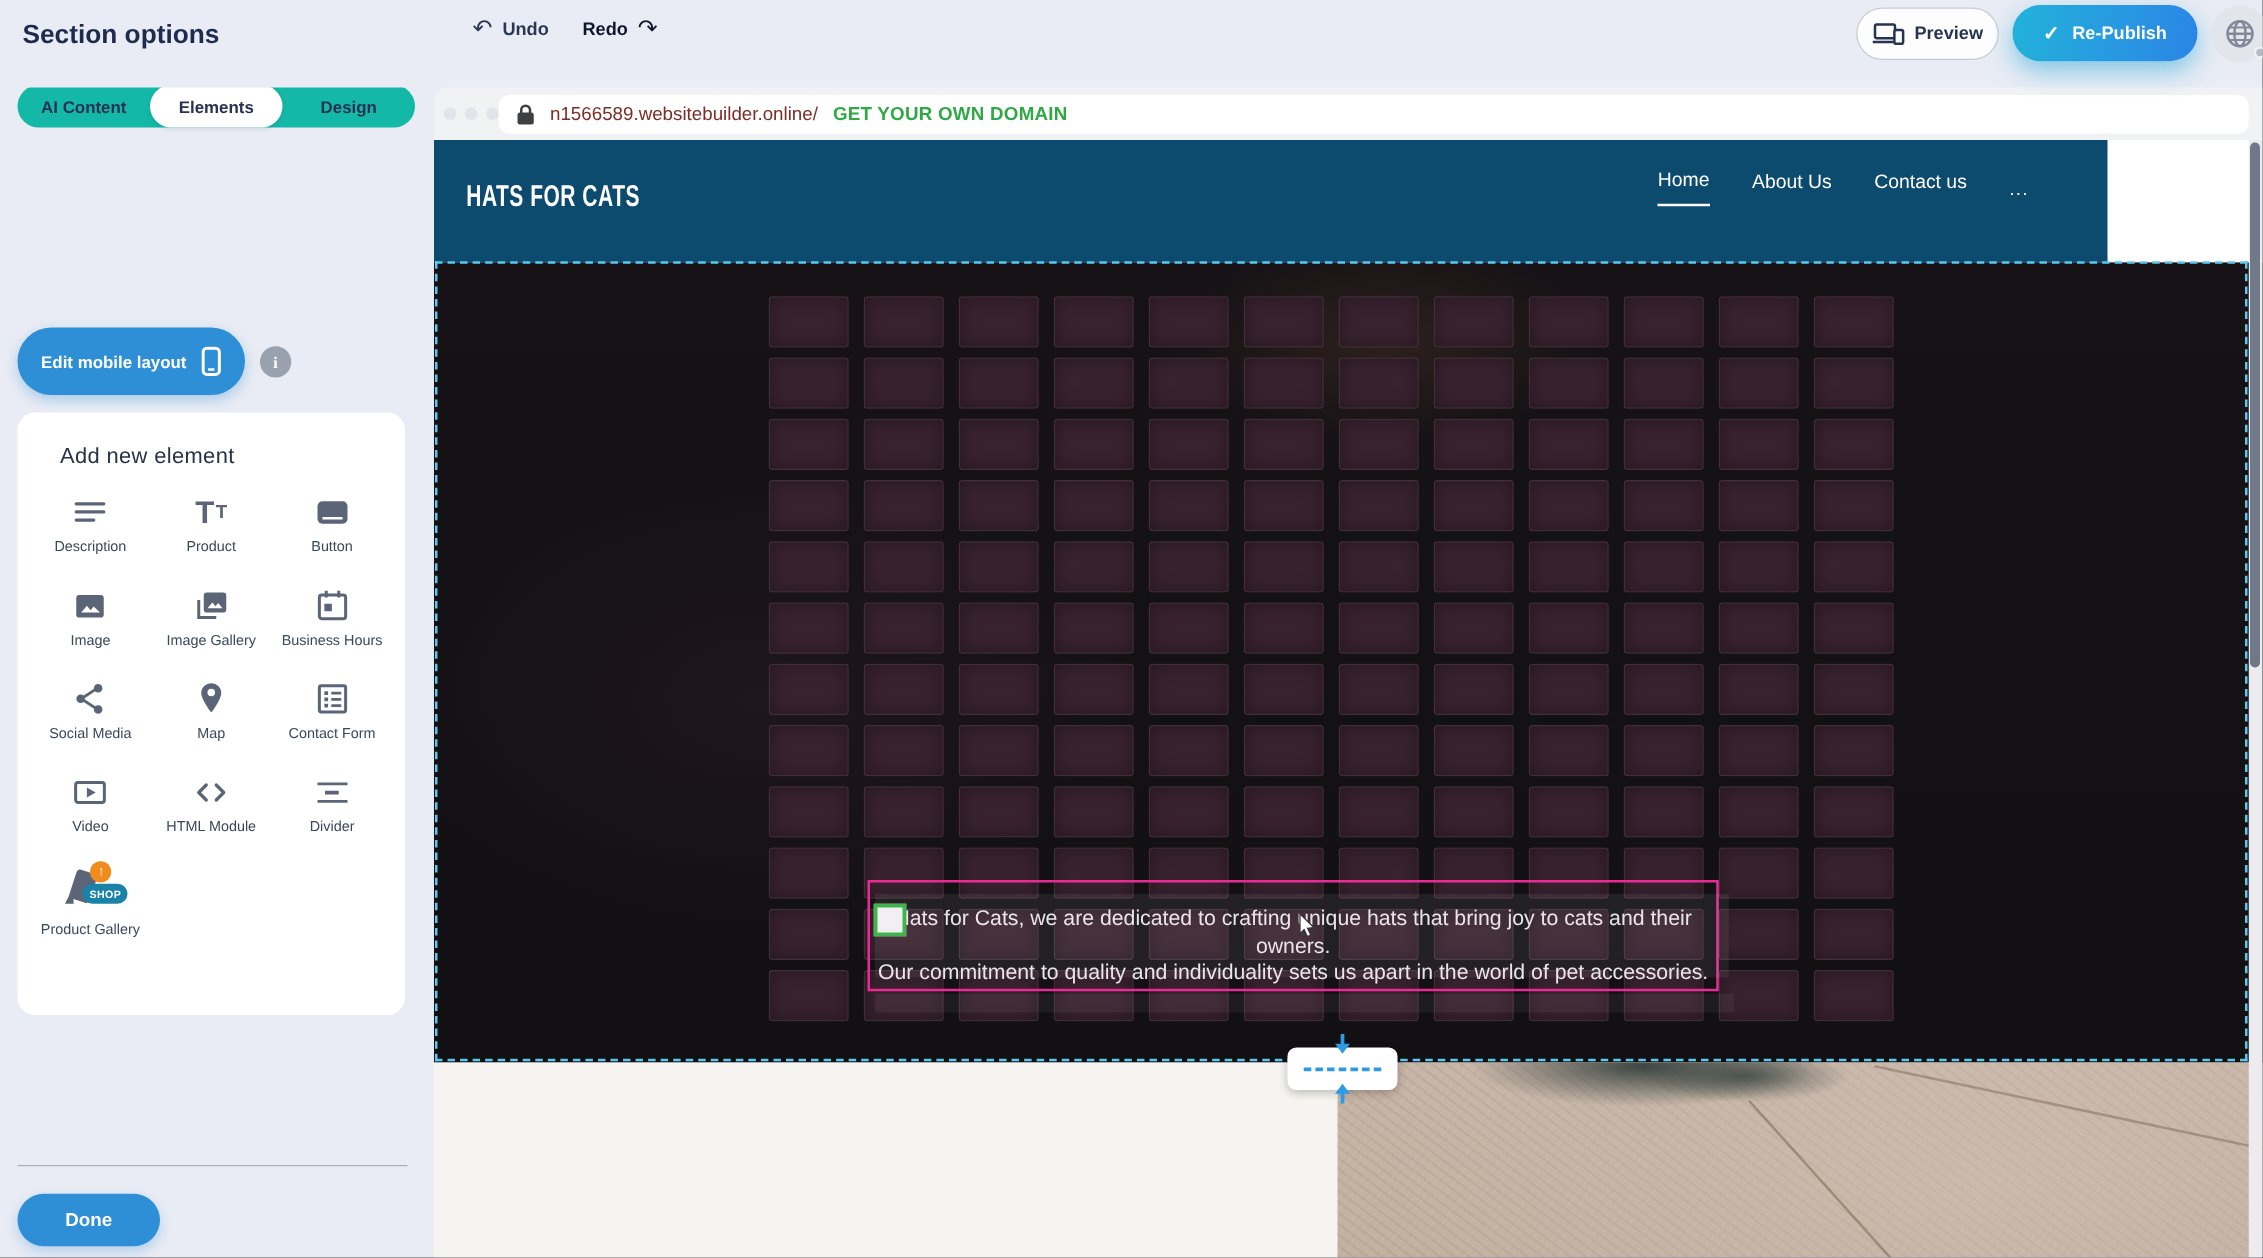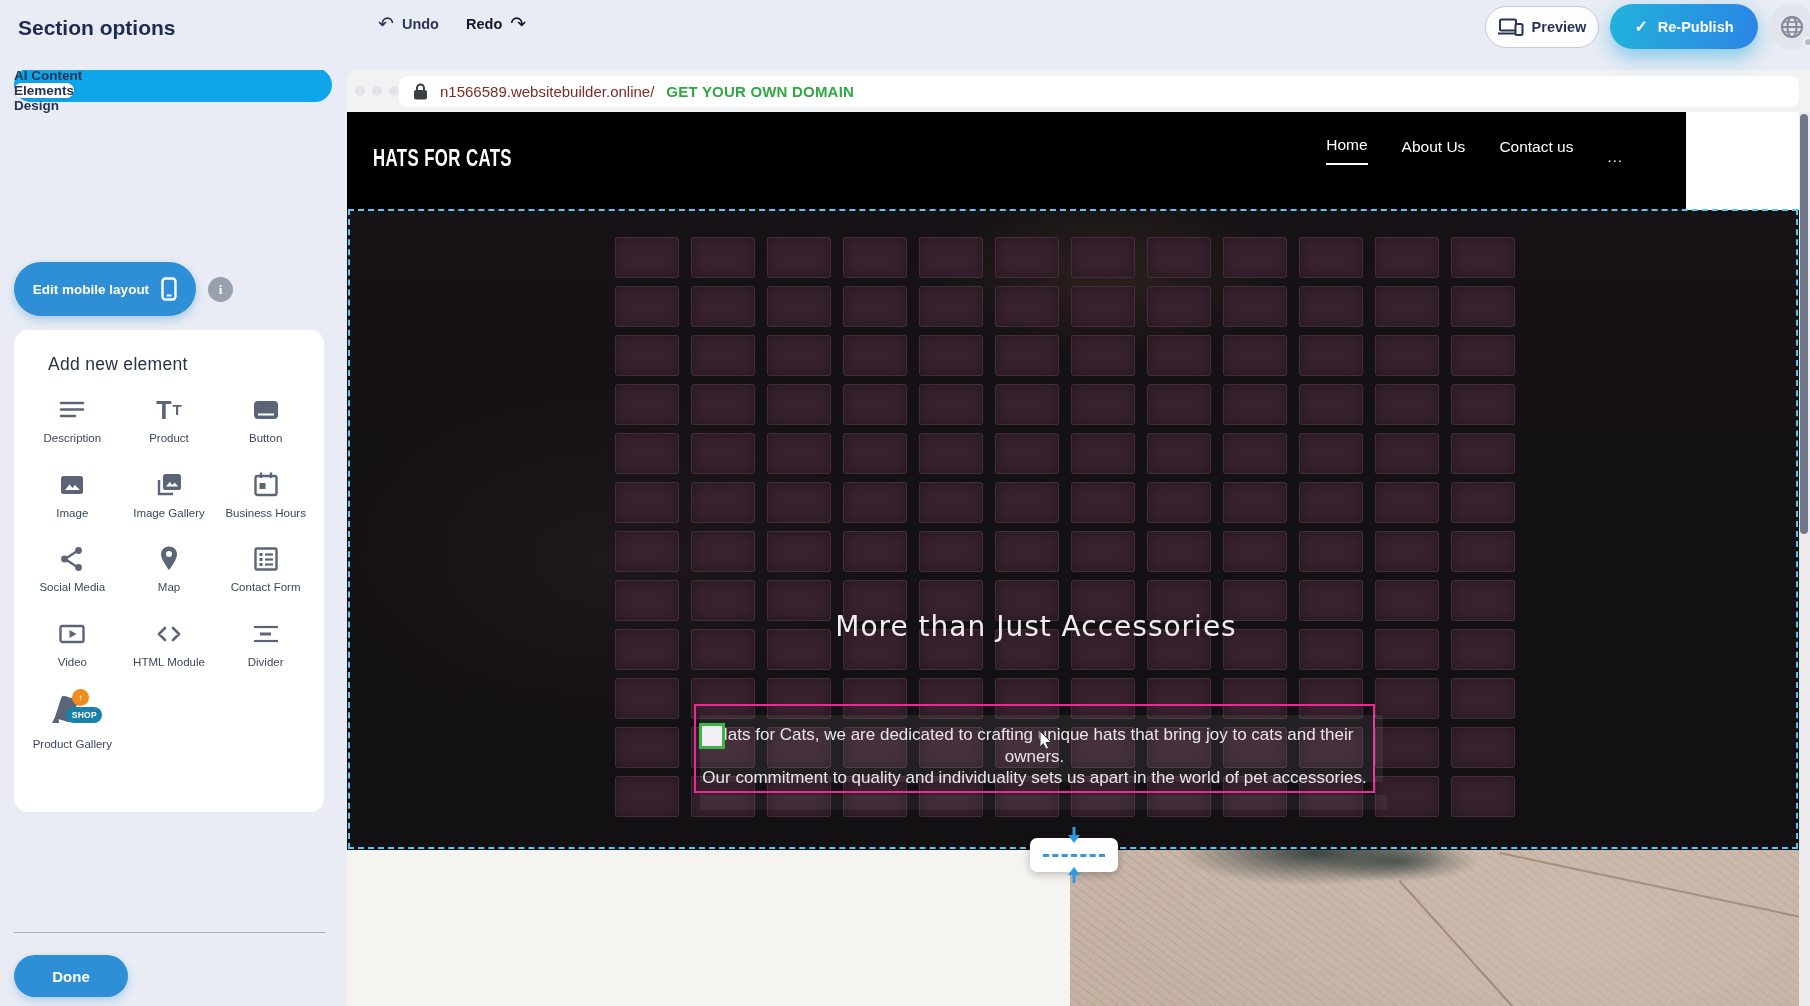--- a/index.html
+++ b/index.html
@@ -23,21 +23,21 @@
       gap:10px; color:#fff; font-size:14.5px; font-weight:700; cursor:pointer; }
   .check-glyph { font-size:16px; font-weight:700; }
   .globe-btn { position:absolute; left:1769px; top:4px; width:46px; height:46px; border-radius:50%;
       background:#e2e5eb; border:none; color:#828a99; cursor:pointer; display:flex; align-items:center; justify-content:center; }
   .globe-dot { position:absolute; right:2px; bottom:3px; width:10px; height:10px; border-radius:50%;
       background:#b3bac6; border:2px solid #eff1f5; }
 
   
   .sidebar { position:absolute; left:0; top:0; width:347px; height:1006px; background:#e9ecf4; z-index:20; }
   .tabs { position:absolute; left:14px; top:68px; width:318px; height:34px; border-radius:17px;
-      background:#0ea5e9; display:flex; align-items:flex-start;flex-direction:column; }
+      background:#14b8a6; display:flex; align-items:flex-end; }
   .tab { flex:1; height:34px; border-radius:17px; border:none; background:transparent; font-size:13.5px;
       font-weight:700; color:#273352; cursor:pointer; }
   .tab.active { background:#ffffff; box-shadow:0 1px 4px rgba(30,40,80,.12); }
 
   .tip-card { position:absolute; left:14px; top:134px; width:310px; height:114px; background:#fff;
       border-radius:14px; padding:18px 20px; }
   .tip-title { color:#f59d1e; font-size:17px; font-weight:700; margin-bottom:10px; }
   .tip-body { color:#4e93d9; font-size:13.5px; line-height:17px; width:250px; }
 
   .edit-mobile-btn { position:absolute; left:14px; top:262px; width:182px; height:54px; border-radius:27px;
@@ -72,24 +72,24 @@
   .browser-bar { position:absolute; left:0; top:0; width:1463px; height:42px; background:#f1f2f4; }
   .traffic-dots { position:absolute; left:8px; top:16px; display:flex; gap:7px; }
   .traffic-dots span { width:10px; height:10px; border-radius:50%; background:#e2e4e9; }
   .url-pill { position:absolute; left:52px; top:6px; width:1400px; height:31px; background:#fff; border-radius:9px;
       display:flex; align-items:center; gap:12px; padding-left:14px; }
   .lock-icon { width:15px; height:17px; color:#3d4043; }
   .url-text { font-size:15px; color:#7c2d25; }
   .domain-link { font-size:15px; font-weight:700; color:#2fa944; cursor:pointer; letter-spacing:.2px; }
 
   
-  .site-header { position:absolute; left:0; top:42px; width:1339px; height:98px; background:#000000; }
+  .site-header { position:absolute; left:0; top:42px; width:1339px; height:98px; background:#0c4a6e; }
   .site-logo { position:absolute; left:26px; top:34px; color:#fff; font-size:21px; font-weight:700;
       letter-spacing:.5px; transform:scaleX(.8) scaleY(1.15); transform-origin:left center; }
-  .site-nav { position:absolute; right:63px; top:24px; display:flex; gap:34px; align-items:flex-end; }
+  .site-nav { position:absolute; right:63px; top:24px; display:flex; gap:34px; align-items:center; }
   .nav-item { color:#fff; font-size:15.5px; cursor:pointer; padding-bottom:9px; }
   .nav-item.active { border-bottom:2.5px solid #fff; }
   .nav-more { color:#fff; font-size:15px; letter-spacing:1px; cursor:pointer; margin-top:2px; }
 
   .hero { position:absolute; left:0; top:140px; width:1463px; height:640px; background:#141114; overflow:hidden; }
   .hero-bg { position:absolute; inset:0;
       background:
         radial-gradient(240px 120px at 52% 10%, rgba(125,85,60,.22), rgba(0,0,0,0) 70%),
         radial-gradient(420px 260px at 18% 55%, rgba(60,40,50,.25), rgba(0,0,0,0) 70%),
         linear-gradient(#161215,#121013); }
@@ -502,21 +502,20 @@
         <div class="tile"></div>
         <div class="tile"></div>
         <div class="tile"></div>
         <div class="tile"></div>
         <div class="tile"></div>
         <div class="tile"></div>
         <div class="tile"></div>
       </div>
     <div class="hero-h1">
     </div>
-    <div class="hero-sub">More than Just Accessories</div>
 
     <div class="text-element">
       <div class="text-highlight"></div>
       <div class="drag-square"></div>
       <div class="text-lines">
         <div>Hats for Cats, we are dedicated to crafting unique hats that bring joy to cats and their owners.</div>
         <div>Our commitment to quality and individuality sets us apart in the world of pet accessories.</div>
       </div>
     </div>
     <div class="text-band"></div>

